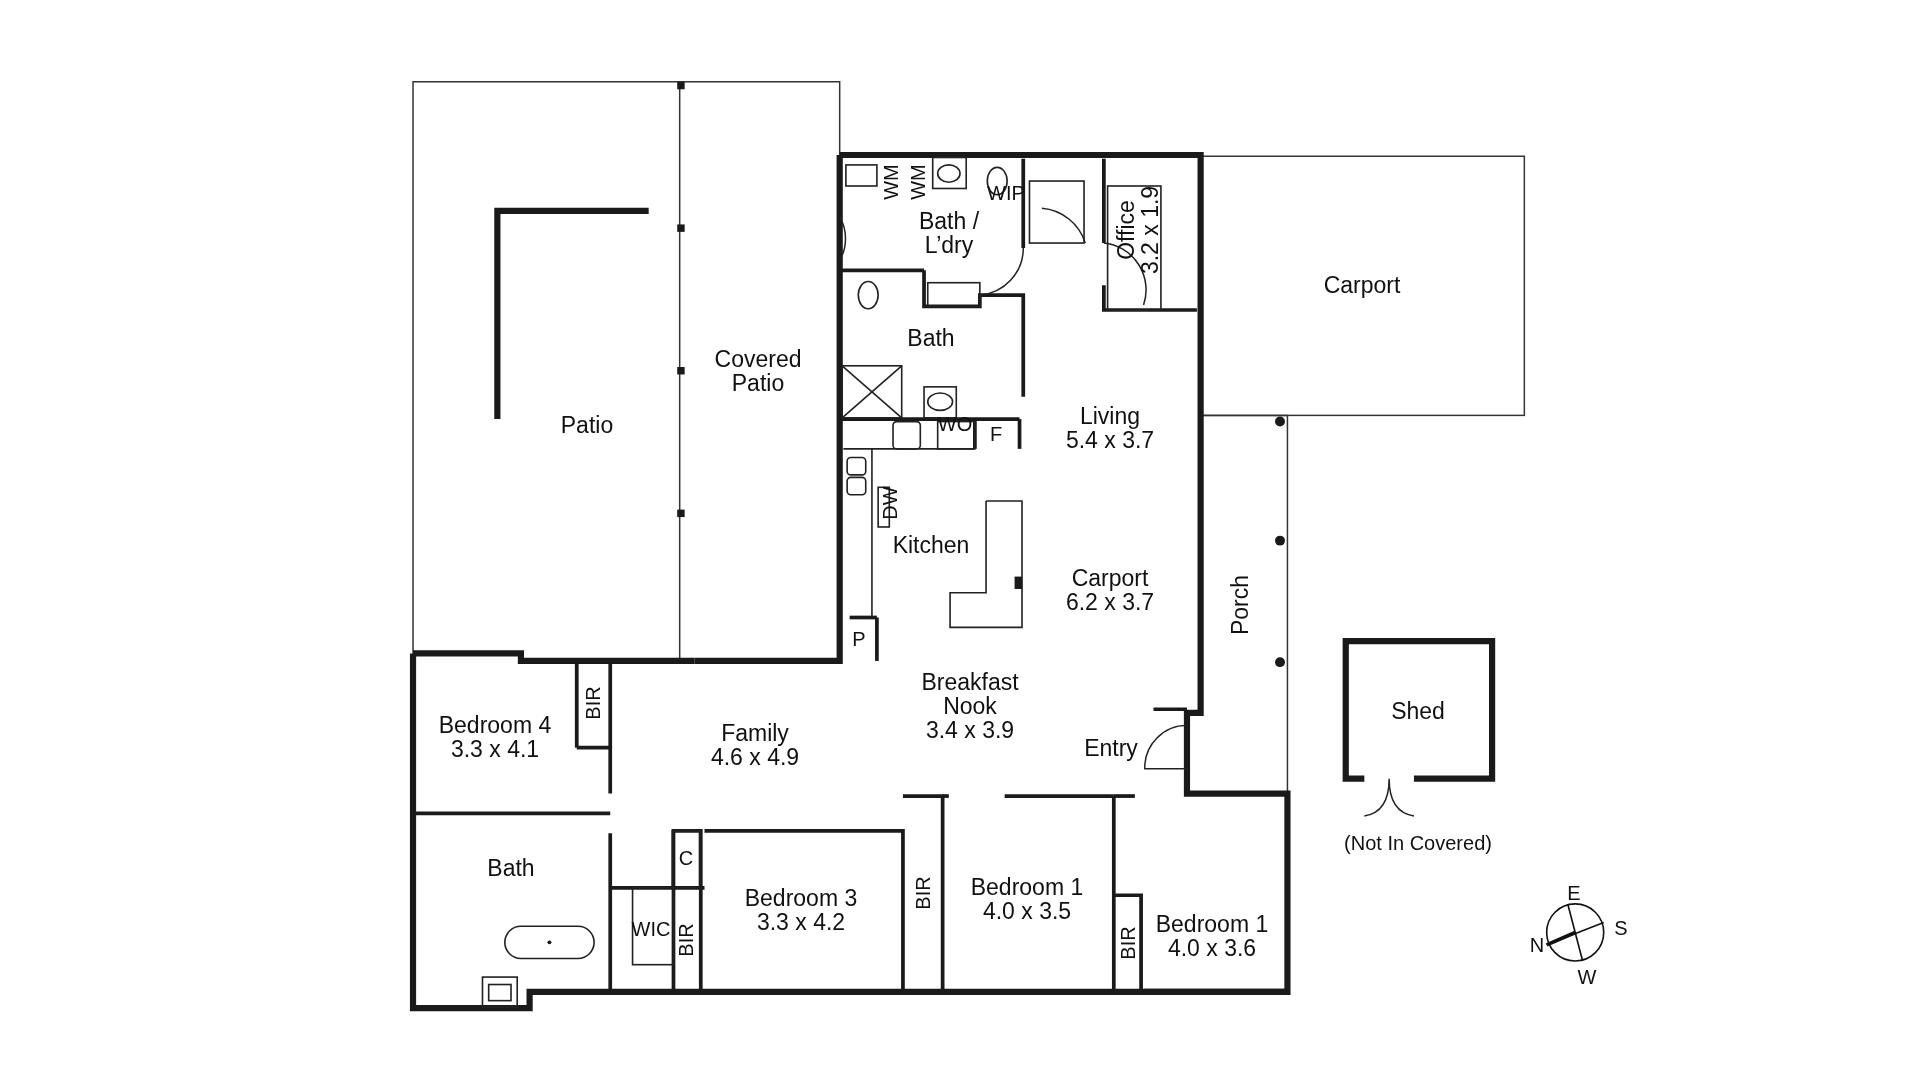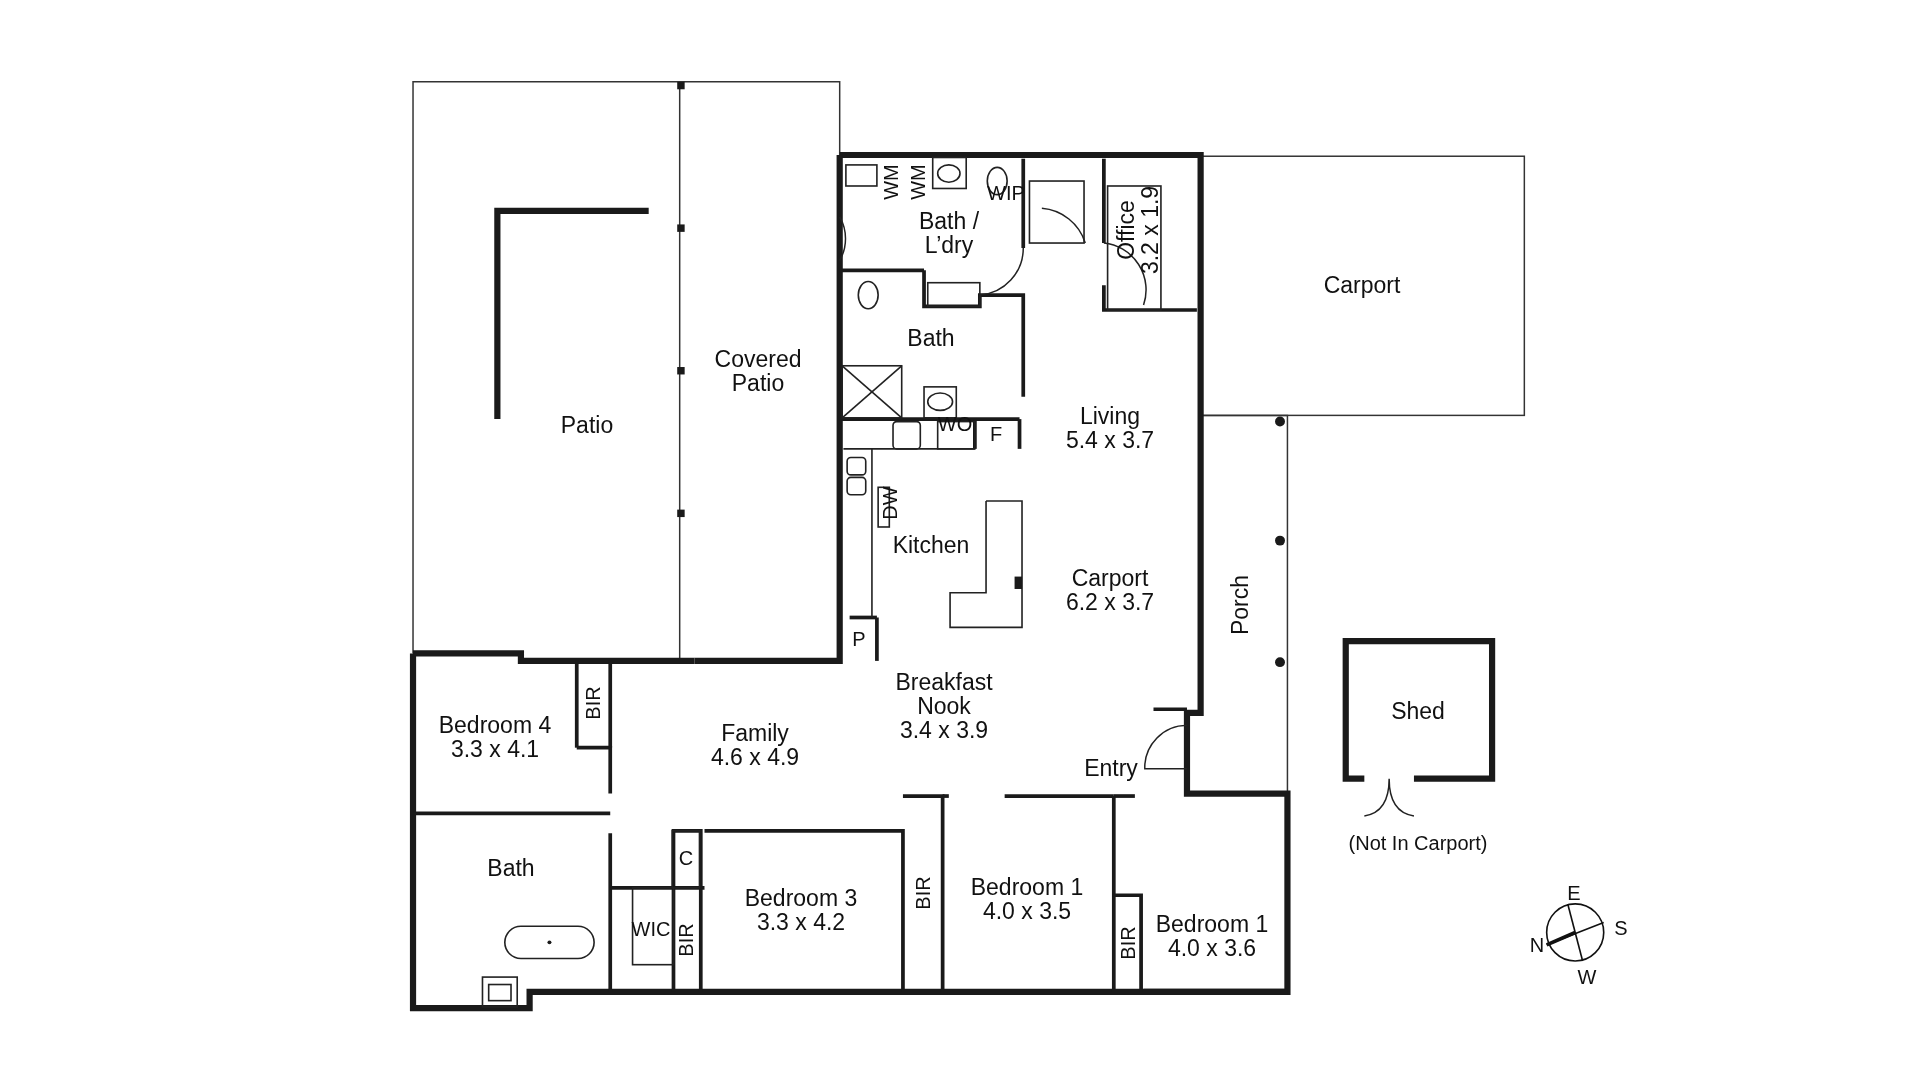--- a/index.html
+++ b/index.html
@@ -143,36 +143,36 @@
 <div class="lbl" style="left:1110px;top:428px">
     <span class="dim">Living</span>
     <span class="dim">5.4 x 3.7</span>
   </div>
 <div class="lbl" style="left:931px;top:545px"><span>Kitchen</span></div>
 <div class="lbl" style="left:1110px;top:590px">
     <span class="dim">Carport</span>
     <span class="dim">6.2 x 3.7</span>
   </div>
 <div class="lbl rot" style="left:1240px;top:605px"><span>Porch</span></div>
-<div class="lbl" style="left:944px;top:706px">
+<div class="lbl" style="left:970px;top:706px">
     <span class="dim">Breakfast</span>
     <span class="dim">Nook</span>
     <span class="dim">3.4 x 3.9</span>
   </div>
 <div class="lbl" style="left:755px;top:745px">
     <span class="dim">Family</span>
     <span class="dim">4.6 x 4.9</span>
   </div>
 <div class="lbl" style="left:495px;top:737px">
     <span class="dim">Bedroom 4</span>
     <span class="dim">3.3 x 4.1</span>
   </div>
-<div class="lbl" style="left:1111px;top:768px"><span>Entry</span></div>
+<div class="lbl" style="left:1111px;top:748px"><span>Entry</span></div>
 <div class="lbl" style="left:1418px;top:711px"><span>Shed</span></div>
-<div class="lbl sm" style="left:1418px;top:843px"><span>(Not In Carport)</span></div>
+<div class="lbl sm" style="left:1418px;top:843px"><span>(Not In Covered)</span></div>
 <div class="lbl" style="left:511px;top:868px"><span>Bath</span></div>
 <div class="lbl" style="left:801px;top:910px">
     <span class="dim">Bedroom 3</span>
     <span class="dim">3.3 x 4.2</span>
   </div>
 <div class="lbl" style="left:1027px;top:899px">
     <span class="dim">Bedroom 1</span>
     <span class="dim">4.0 x 3.5</span>
   </div>
 <div class="lbl" style="left:1212px;top:936px">

